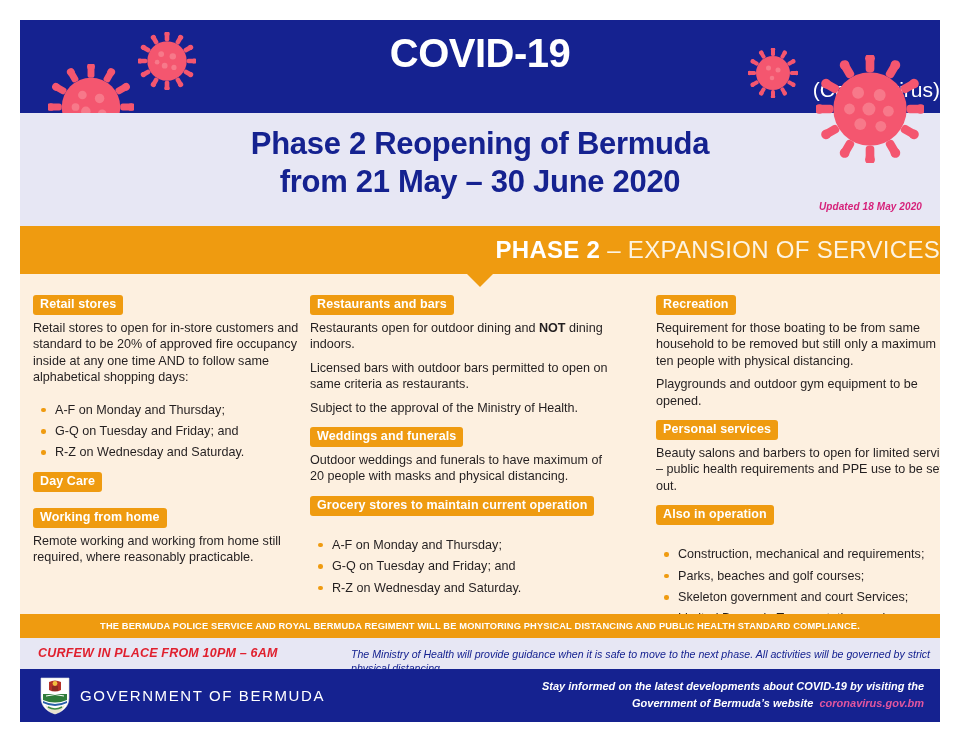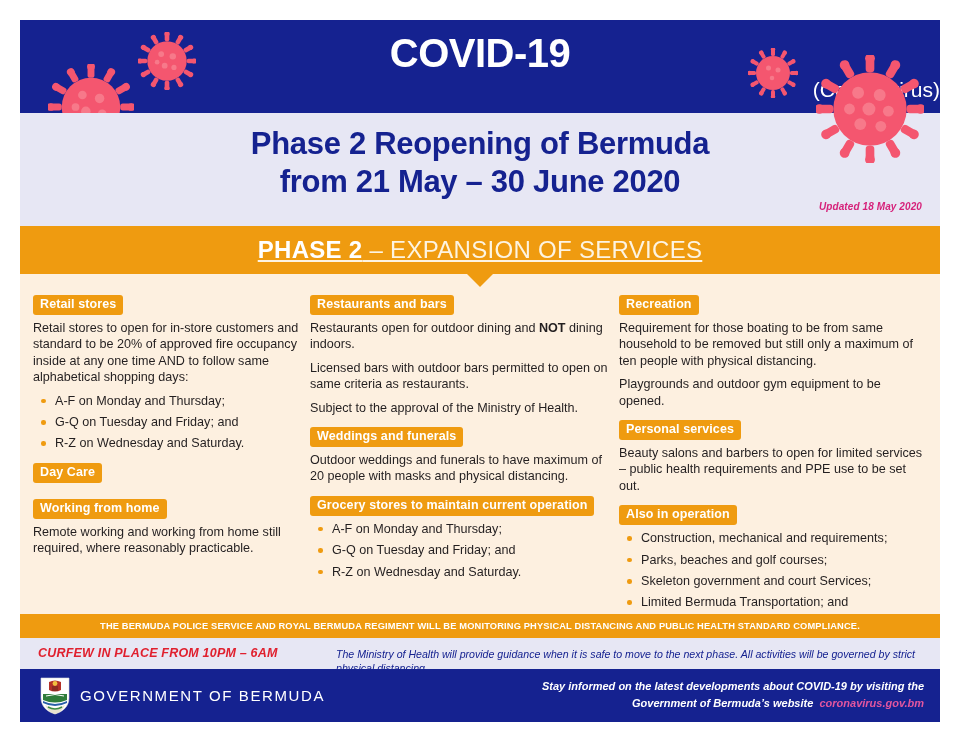--- a/index.html
+++ b/index.html
@@ -62,63 +62,63 @@
   .virus{position:absolute;pointer-events:none;}
   .virus svg{display:block;}
 
   
   .orange-banner{
     position:absolute;left:0;top:206px;width:920px;height:48px;
     background:#ef9b10;
   }
   .orange-banner .bantext{
     position:absolute;left:0;top:9px;width:920px;
-    text-align:center;color:#fdf4e2;
-    font-size:24px;line-height:30px;letter-spacing:0.3px;text-decoration:underline;
+    text-align:right;color:#fdf4e2;
+    font-size:24px;line-height:30px;letter-spacing:0.3px;
   }
   .orange-banner .bantext b{color:#ffffff;font-weight:bold;}
   .notch{
     position:absolute;left:50%;margin-left:-13px;top:254px;
     width:0;height:0;
     border-left:13px solid transparent;
     border-right:13px solid transparent;
     border-top:13px solid #ef9b10;
     z-index:3;
   }
 
   
   .content{
     position:absolute;left:0;top:254px;width:920px;height:340px;
     background:#fdf0e0;
   }
   .col{position:absolute;top:20px;}
   .col1{left:13px;width:272px;}
   .col2{left:290px;width:305px;}
-  .col3{left:599px;width:305px;}
+  .col3{left:636px;width:305px;}
 
   .badge{
     display:inline-block;
     background:#ef9b10;
     color:#ffffff;
     font-size:12.5px;font-weight:bold;
     padding:2px 7px 3px 7px;
     border-radius:3px;
     margin-bottom:5px;
     letter-spacing:0.1px;
     line-height:15px;
   }
   .body-p{
     color:#231f20;
     font-size:12.6px;
     line-height:16.4px;
     margin:0 0 7px 0;
   }
   .body-p b{font-weight:bold;}
   ul.blist{
-    margin:0 0 8px 0;
+    margin:16px 0 8px 0;
     padding:0;
     list-style:none;
   }
   ul.blist li{
     position:relative;
     color:#231f20;
     font-size:12.6px;
     line-height:16.4px;
     padding-left:22px;
     margin-bottom:5px;
@@ -152,21 +152,21 @@
     position:absolute;left:0;top:618px;width:920px;height:31px;
     background:#e7e7f4;
   }
   .curfew-txt{
     position:absolute;left:18px;top:8px;
     color:#e0202e;
     font-size:12.5px;font-weight:bold;font-style:italic;
     letter-spacing:0.2px;
   }
   .moh-txt{
-    position:absolute;left:316px;top:9px;width:585px;
+    position:absolute;left:331px;top:9px;width:585px;
     text-align:left;
     color:#152290;
     font-size:10.6px;font-style:italic;
     line-height:14px;
   }
 
   
   .footer{
     position:absolute;left:0;top:649px;width:920px;height:53px;
     background:#152290;

